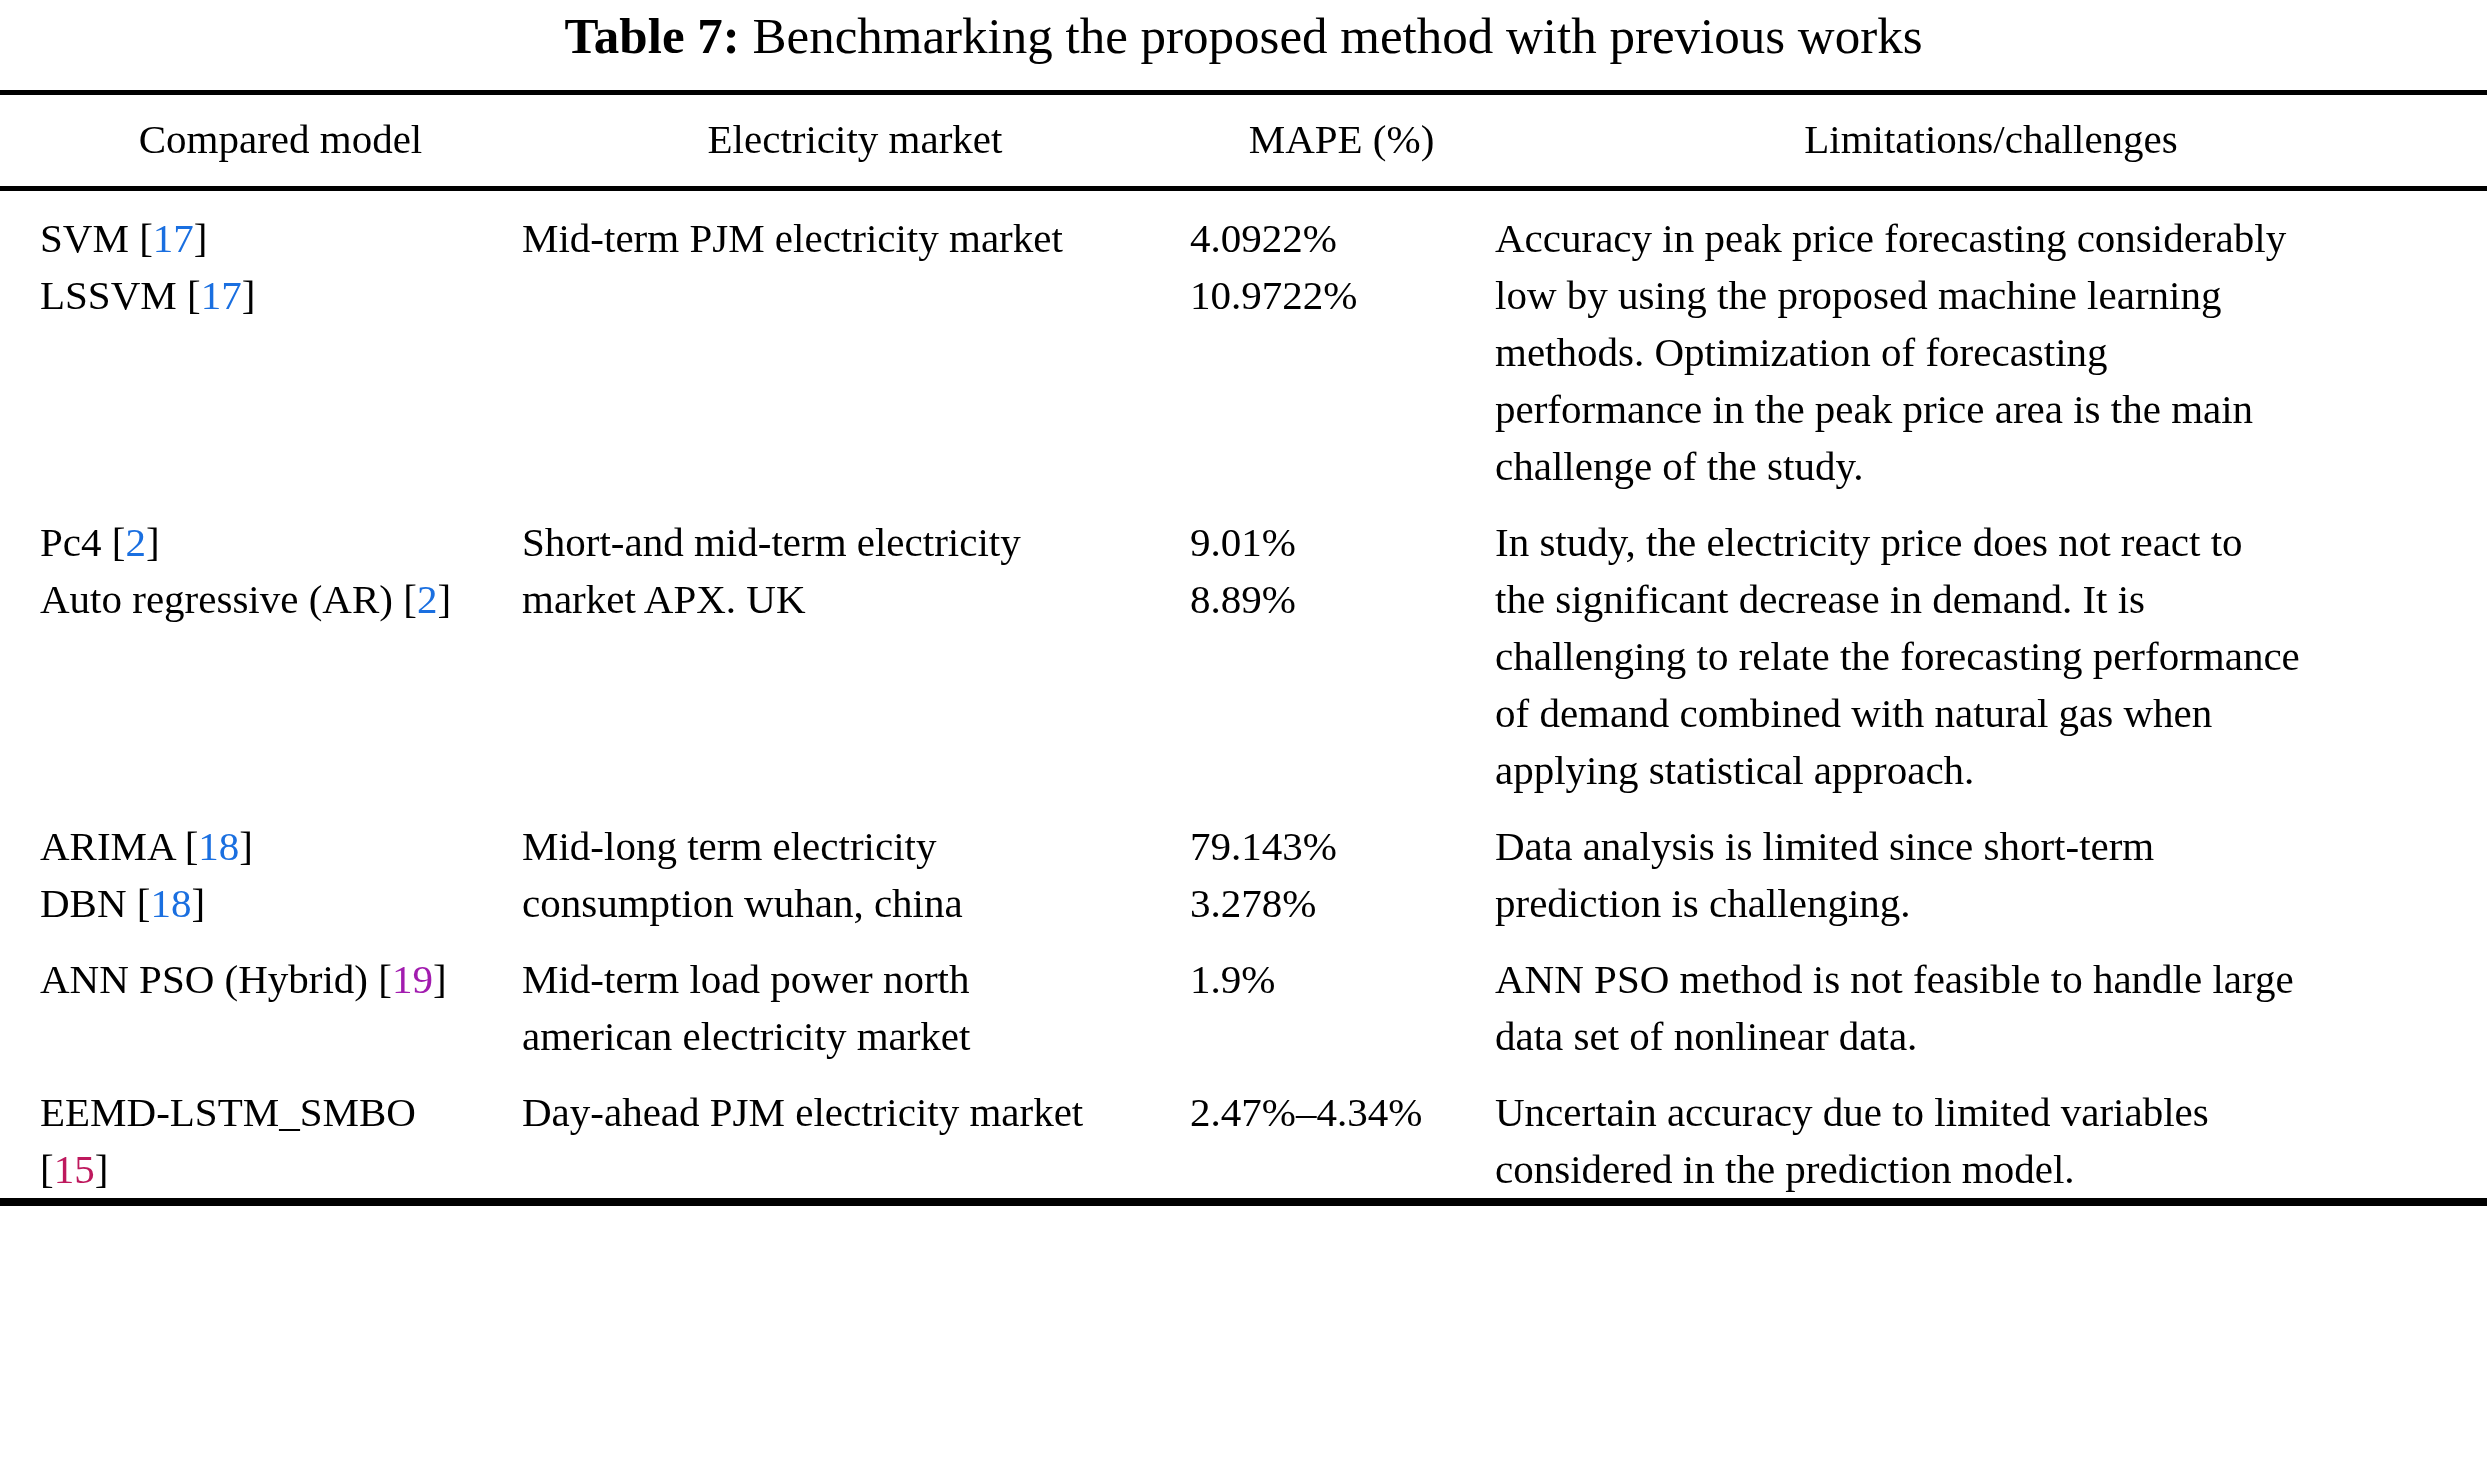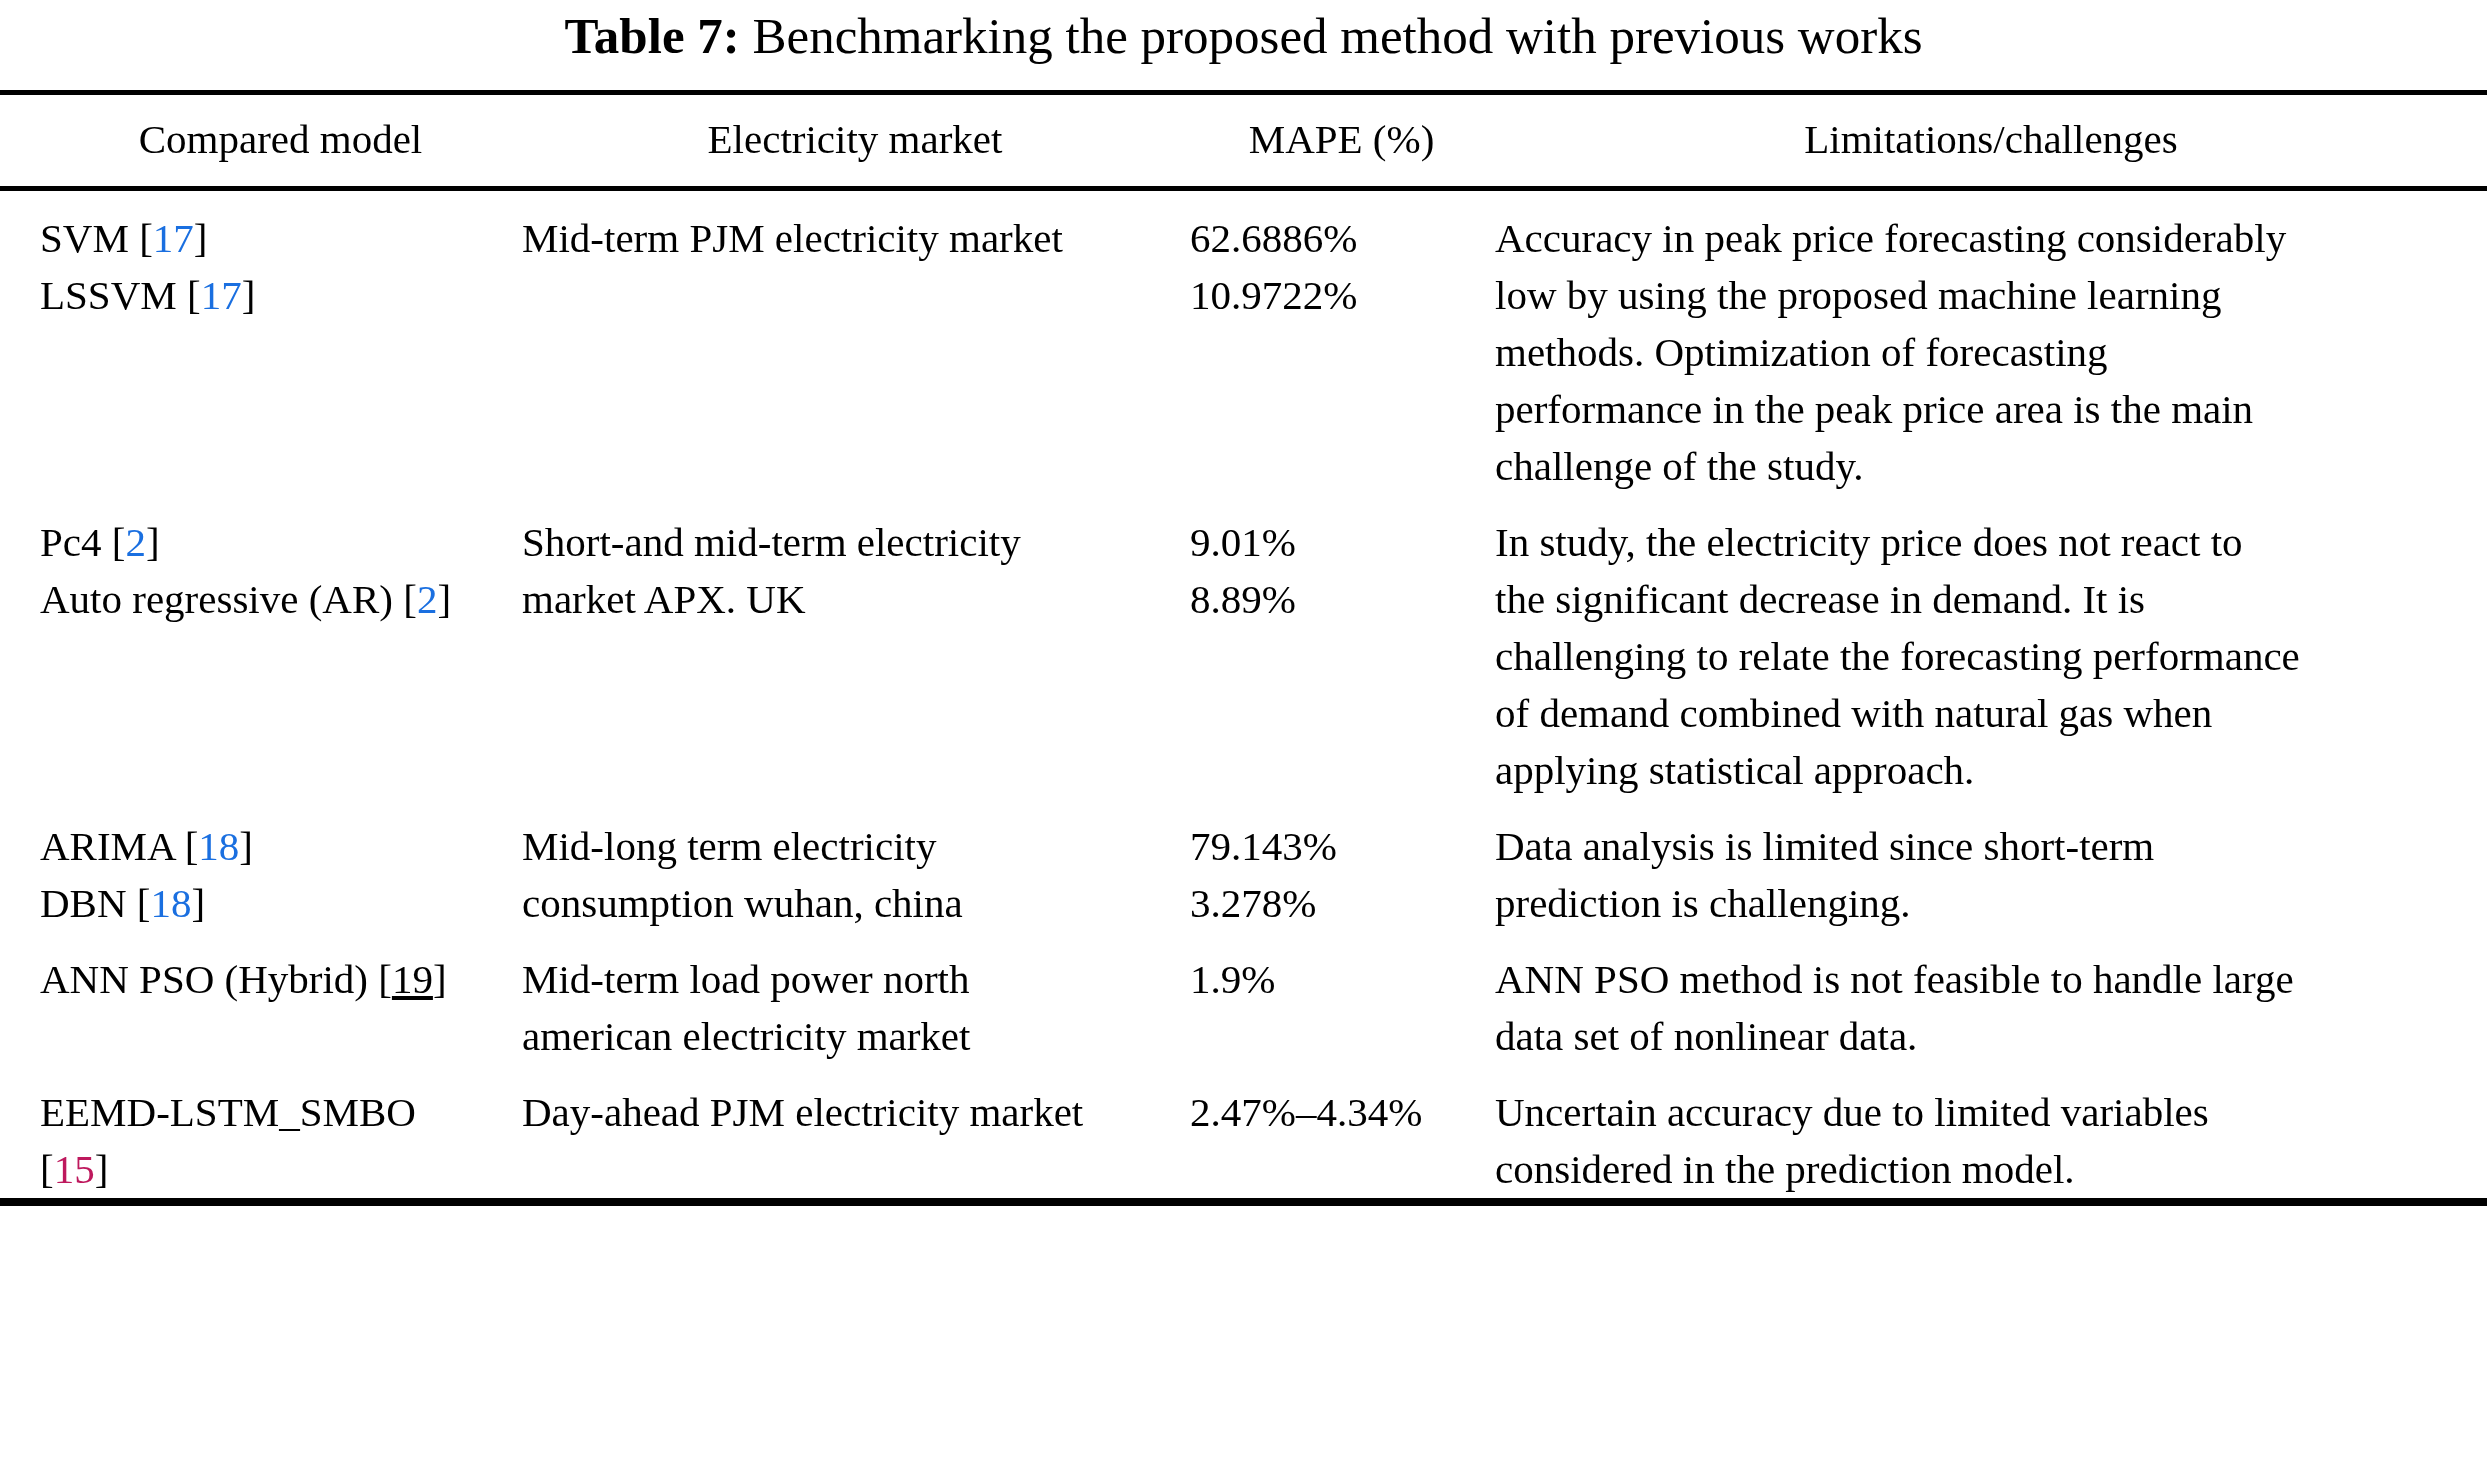--- a/index.html
+++ b/index.html
@@ -89,21 +89,21 @@
     <tbody>
     <tr>
       <td class="first">
             <div class="cell-line">SVM <span class="cite" style="color: rgb(26, 111, 224);">17</span></div>
             <div class="cell-line">LSSVM <span class="cite" style="color: rgb(26, 111, 224);">17</span></div>
           </td>
       <td>
             <div class="cell-line">Mid-term PJM electricity market</div>
           </td>
       <td>
-            <div class="cell-line">62.6886%</div>
+            <div class="cell-line">4.0922%</div>
             <div class="cell-line">10.9722%</div>
           </td>
       <td>
             <div class="cell-line">Accuracy in peak price forecasting considerably</div>
             <div class="cell-line">low by using the proposed machine learning</div>
             <div class="cell-line">methods. Optimization of forecasting</div>
             <div class="cell-line">performance in the peak price area is the main</div>
             <div class="cell-line">challenge of the study.</div>
           </td>
     </tr>
@@ -144,21 +144,21 @@
             <div class="cell-line">3.278%</div>
           </td>
       <td>
             <div class="cell-line">Data analysis is limited since short-term</div>
             <div class="cell-line">prediction is challenging.</div>
           </td>
     </tr>
 
     <tr>
       <td class="first">
-            <div class="cell-line">ANN PSO (Hybrid) <span class="cite" style="color: #000000; text-decoration: underline;">19</span></div>
+            <div class="cell-line">ANN PSO (Hybrid) <span class="cite" style="color: #a21caf;">19</span></div>
           </td>
       <td>
             <div class="cell-line">Mid-term load power north</div>
             <div class="cell-line">american electricity market</div>
           </td>
       <td>
             <div class="cell-line">1.9%</div>
           </td>
       <td>
             <div class="cell-line">ANN PSO method is not feasible to handle large</div>

